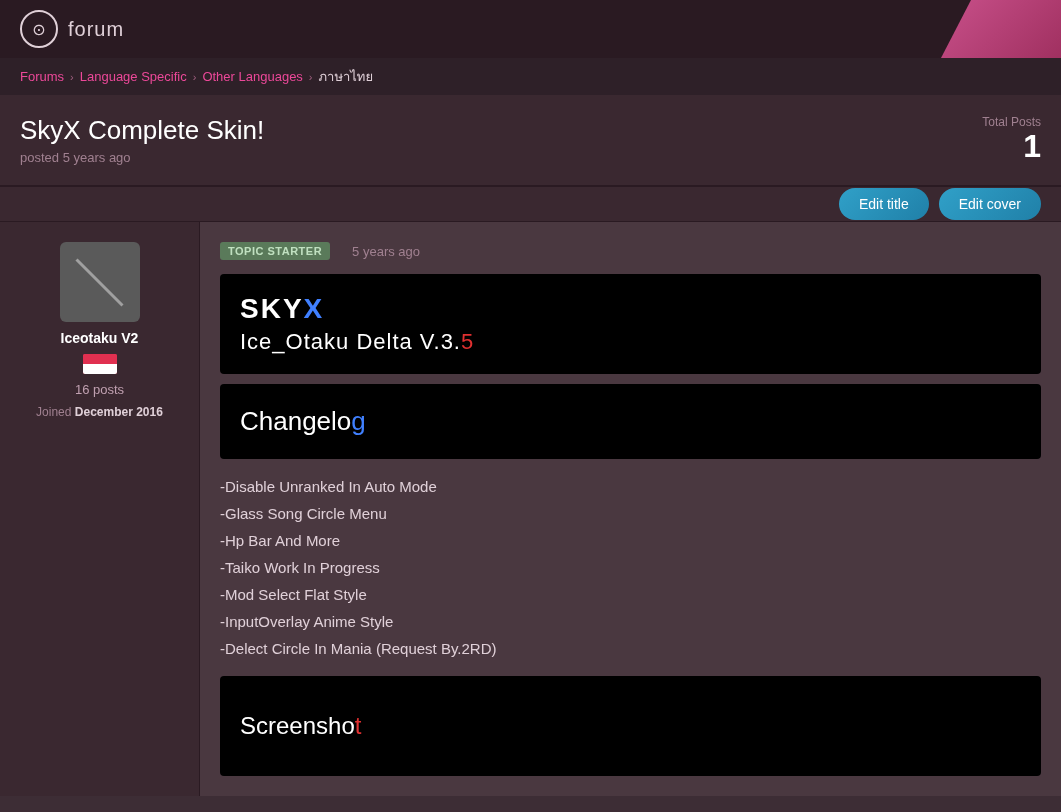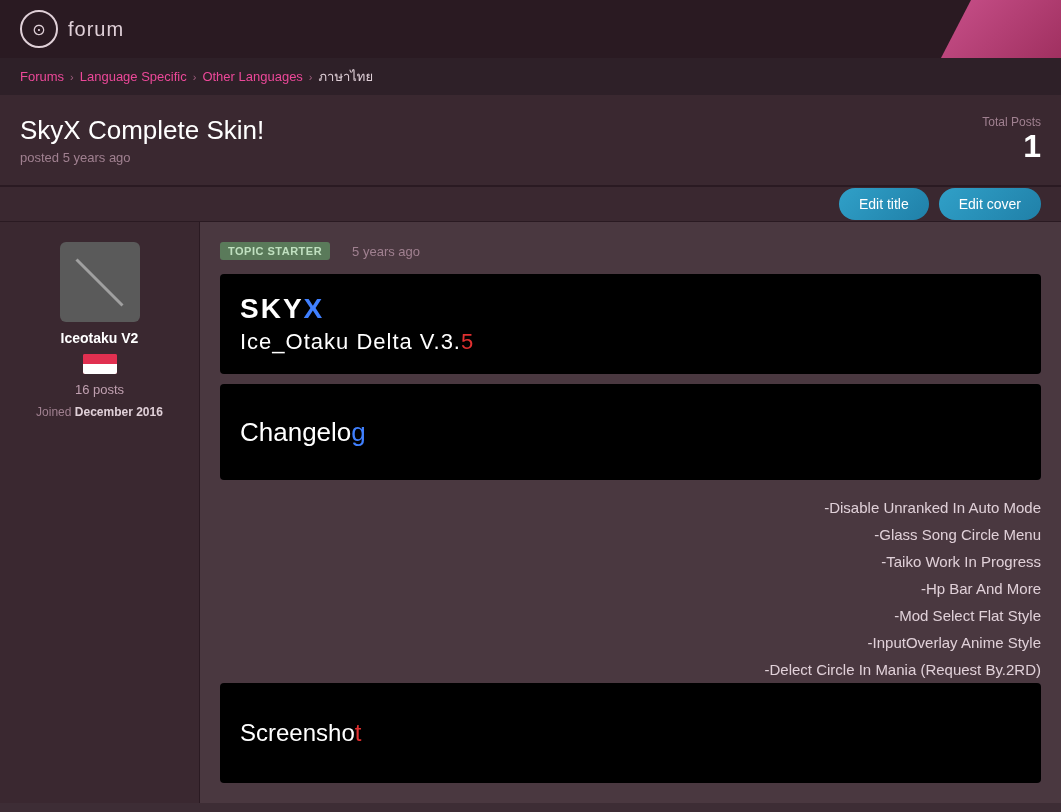--- a/index.html
+++ b/index.html
@@ -267,37 +267,37 @@
       letter-spacing: 1px;
     }
     .delta-version {
       color: #e03030;
     }
 
     .changelog-banner {
       background-color: #000000;
       border-radius: 4px;
       margin-bottom: 14px;
-      height: 96px;
+      height: 75px;
       display: flex;
       align-items: center;
       padding: 31px 20px;
     }
     .changelog-text {
       font-size: 26px;
       color: #ffffff;
       font-weight: 500;
     }
     .changelog-g {
       color: #4080ff;
     }
 
     .post-list {
       list-style: none;
-      text-align: right;
+      margin-bottom: 14px;
     }
     .post-list li {
       font-size: 15px;
       color: #e0d0d8;
       line-height: 1.8;
     }
 
     .screenshot-banner {
       background-color: #000000;
       border-radius: 4px;
@@ -387,22 +387,22 @@
 
     <div class="changelog-banner">
       <div class="changelog-text">
         <span>Changelo</span><span class="changelog-g">g</span>
       </div>
     </div>
 
     <ul class="post-list" id="changelog-list">
     <li>-Disable Unranked In Auto Mode</li>
         <li>-Glass Song Circle Menu</li>
+        <li>-Hp Bar And More</li>
         <li>-Taiko Work In Progress</li>
-        <li>-Hp Bar And More</li>
         <li>-Mod Select Flat Style</li>
         <li>-InputOverlay Anime Style</li>
         <li>-Delect Circle In Mania (Request By.2RD)</li>
       </ul>
 
     <div class="screenshot-banner">
       <div class="screenshot-text">
         <span>Screensho</span><span class="screenshot-t">t</span>
       </div>
     </div>

